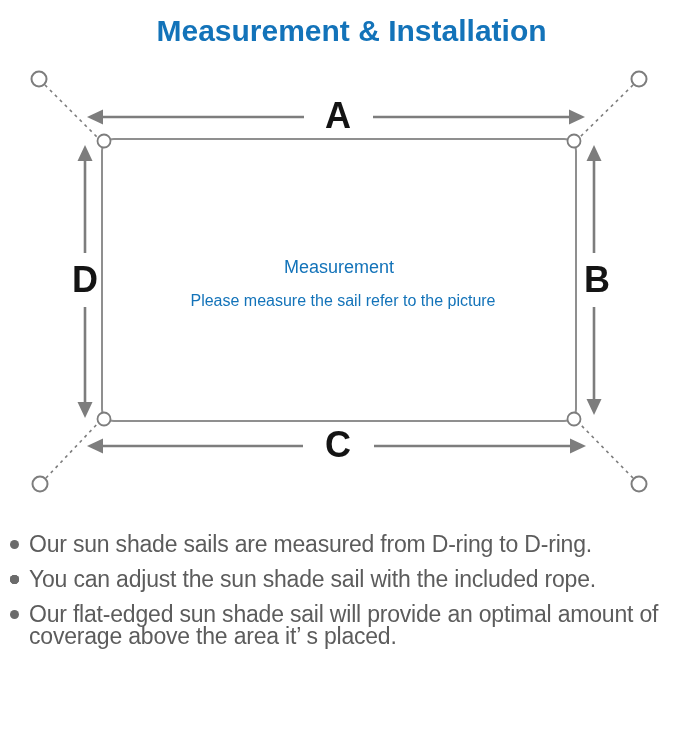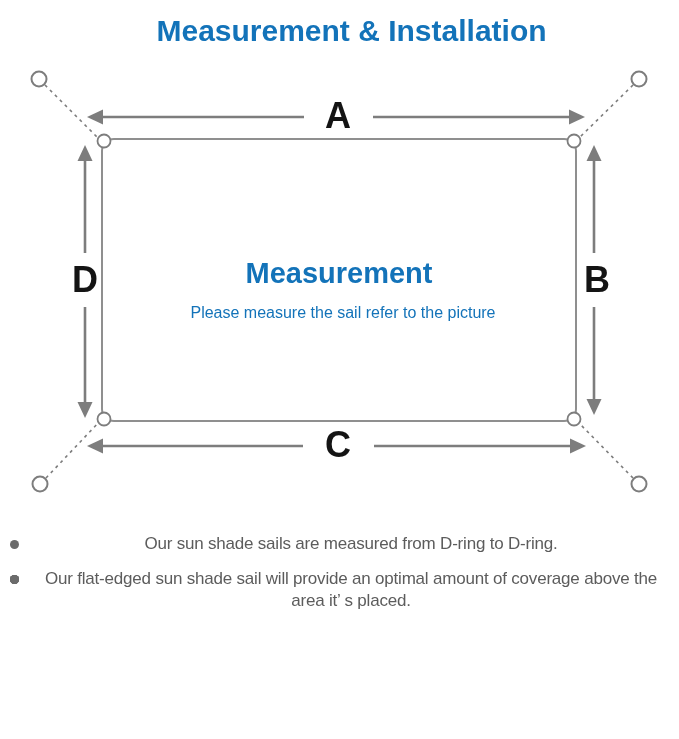--- a/index.html
+++ b/index.html
@@ -38,41 +38,40 @@
   .dim-label{
     font-family:"Liberation Sans","DejaVu Sans",sans-serif;
     font-size:36px;font-weight:bold;
     fill:var(--label-black);
   }
   .center-text{
     position:absolute;left:102px;top:188px;width:474px;
     text-align:center;
   }
   .center-title{
-    margin:14px;
-    font-size:29px;font-weight:bold;line-height:32px;
+    margin:8px;
+    font-size:18px;font-weight:normal;line-height:32px;
     color:var(--accent-blue);
   }
   .center-subtitle{
     margin:5px 0 0 8px;
     font-size:16px;line-height:20px;
     color:var(--accent-blue);
   }
   .notes{
     position:absolute;top:533px;left:10px;right:6px;
     margin:0;padding:0;list-style:none;
   }
   .note-item{
     position:relative;
     padding-left:19px;
     margin-bottom:13px;
-    font-size:17px;line-height:22px;
+    font-size:23px;line-height:22px;
     letter-spacing:-0.2px;
     color:var(--text-gray);
-    text-align:center;
   }
   .bullet-dot{
     position:absolute;left:0;top:7px;
     width:9px;height:9px;border-radius:50%;
     background:#6b6b6b;
   }
 </style>
 </head>
 <body>
 
@@ -146,20 +145,21 @@
       <span>Our sun shade sails are measured from D-ring to D-ring.</span>
     </li>
     <li class="note-item">
       <span class="bullet-dot"></span>
     </li>
     <li class="note-item">
       <span class="bullet-dot"></span>
     </li>
     <li class="note-item">
       <span class="bullet-dot"></span>
+      <span>You can adjust the sun shade sail with the included rope.</span>
     </li>
     <li class="note-item">
       <span class="bullet-dot"></span>
       <span>Our flat-edged sun shade sail will provide an optimal amount of coverage above the area it’ s placed.</span>
     </li>
   </ul>
 
 </div>
 
 </body></html>

